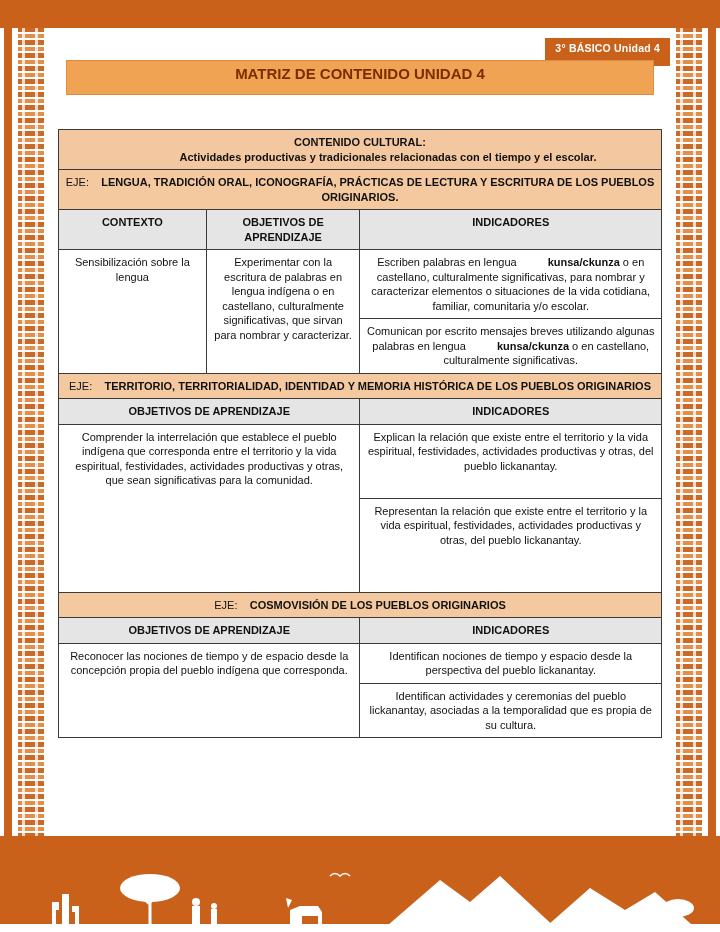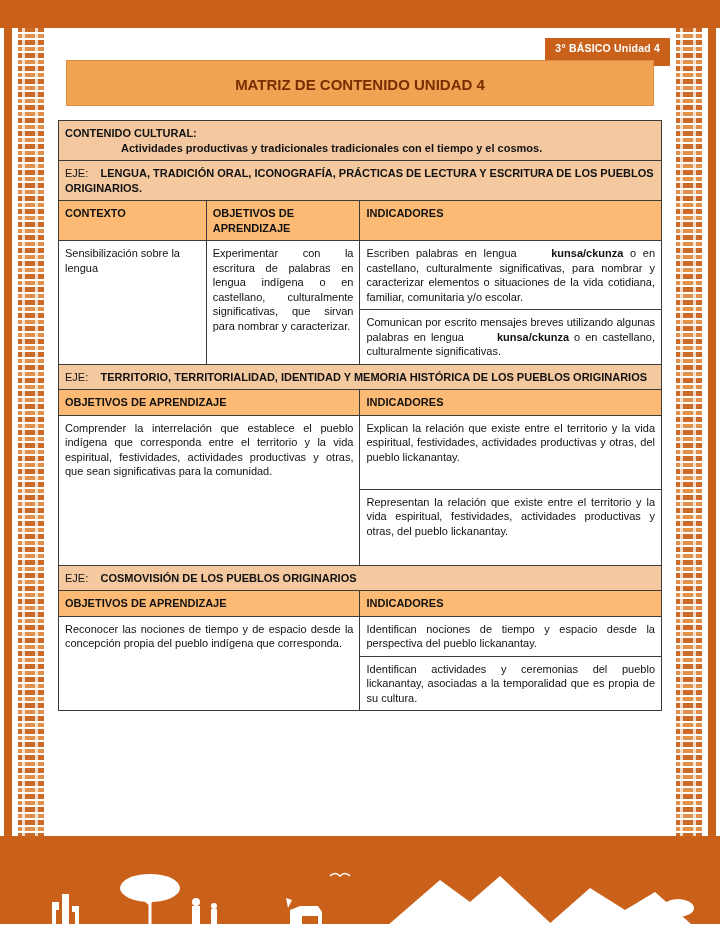--- a/index.html
+++ b/index.html
@@ -82,44 +82,45 @@
     margin: 20px 0 16px 0;
     letter-spacing: .1px;
   }
   .matrix-title {
     background: #efa353;
     border: 1px solid #e08a44;
     text-align: center;
     font-size: 15px;
     font-weight: bold;
     color: #7a2e00;
-    padding: 15px 0 12px 0;
-    margin: 0 8px 14px 8px;
+    padding: 4px 0 12px 0;
+    margin: 0 8px 34px 8px;
   }
 
   table.main {
     width: 100%;
     border-collapse: collapse;
     table-layout: fixed;
     font-size: 11px;
     color: #111;
   }
   table.main td, table.main th {
     border: 1px solid #3a3a3a;
     padding: 5px 6px;
     vertical-align: top;
     line-height: 1.32;
+    text-align: center;
   }
   .band-row td {
     background: #f4c9a0;
     font-weight: bold;
     font-size: 11px;
   }
   .band-row.cc td { background: #f3c8a0; }
-  .hdr td { font-weight: bold; background: #fdba74; margin-top: 48px; }
+  .hdr td { font-weight: bold; background: #e5e5e5; margin-top: 48px; }
   .eje-label { font-weight: normal; }
   .justify { text-align: justify; margin-top: 12px; }
   .cc-line2 { display:block; padding-left: 56px; }
   b.k { font-weight: bold; padding-left: 28px; }
 </style>
 </head>
 <body>
 
 <div class="page">
 
@@ -148,21 +149,21 @@
       <colgroup>
         <col style="width:24.5%">
         <col style="width:25.5%">
         <col style="width:50%">
       </colgroup>
 
       <tbody>
           <tr class="band-row cc">
         <td colspan="3">
           <span>CONTENIDO CULTURAL:</span>
-          <span class="cc-line2">Actividades productivas y tradicionales tradicionales con el tiempo y el cosmos.</span>
+          <span class="cc-line2">Actividades productivas y tradicionales relacionadas con el tiempo y el escolar.</span>
         </td>
       </tr>
 
       <tr class="band-row">
         <td colspan="3">
           <span class="eje-label">EJE:</span>&nbsp;&nbsp;&nbsp;&nbsp;<span>LENGUA, TRADICIÓN ORAL, ICONOGRAFÍA, PRÁCTICAS DE LECTURA Y ESCRITURA DE LOS PUEBLOS ORIGINARIOS.</span>
         </td>
       </tr>
       <tr class="hdr">
         <td>CONTEXTO</td>
@@ -185,21 +186,21 @@
       </tr>
       <tr class="hdr">
         <td colspan="2">OBJETIVOS DE APRENDIZAJE</td>
         <td>INDICADORES</td>
       </tr>
       <tr>
         <td colspan="2" rowspan="2" class="justify">Comprender la interrelación que establece el pueblo indígena que corresponda entre el territorio y la vida espiritual, festividades, actividades productivas y otras, que sean significativas para la comunidad.</td>
         <td class="justify" style="height:74px">Explican la relación que existe entre el territorio y la vida espiritual, festividades, actividades productivas y otras, del pueblo lickanantay.</td>
       </tr>
       <tr>
-        <td class="justify" style="height:76px">Representan la relación que existe entre el territorio y la vida espiritual, festividades, actividades productivas y otras, del pueblo lickanantay.</td>
+        <td class="justify" style="height:94px">Representan la relación que existe entre el territorio y la vida espiritual, festividades, actividades productivas y otras, del pueblo lickanantay.</td>
       </tr>
 
       <tr class="band-row">
         <td colspan="3">
           <span class="eje-label">EJE:</span>&nbsp;&nbsp;&nbsp;&nbsp;<span>COSMOVISIÓN DE LOS PUEBLOS ORIGINARIOS</span>
         </td>
       </tr>
       <tr class="hdr">
         <td colspan="2">OBJETIVOS DE APRENDIZAJE</td>
         <td>INDICADORES</td>

